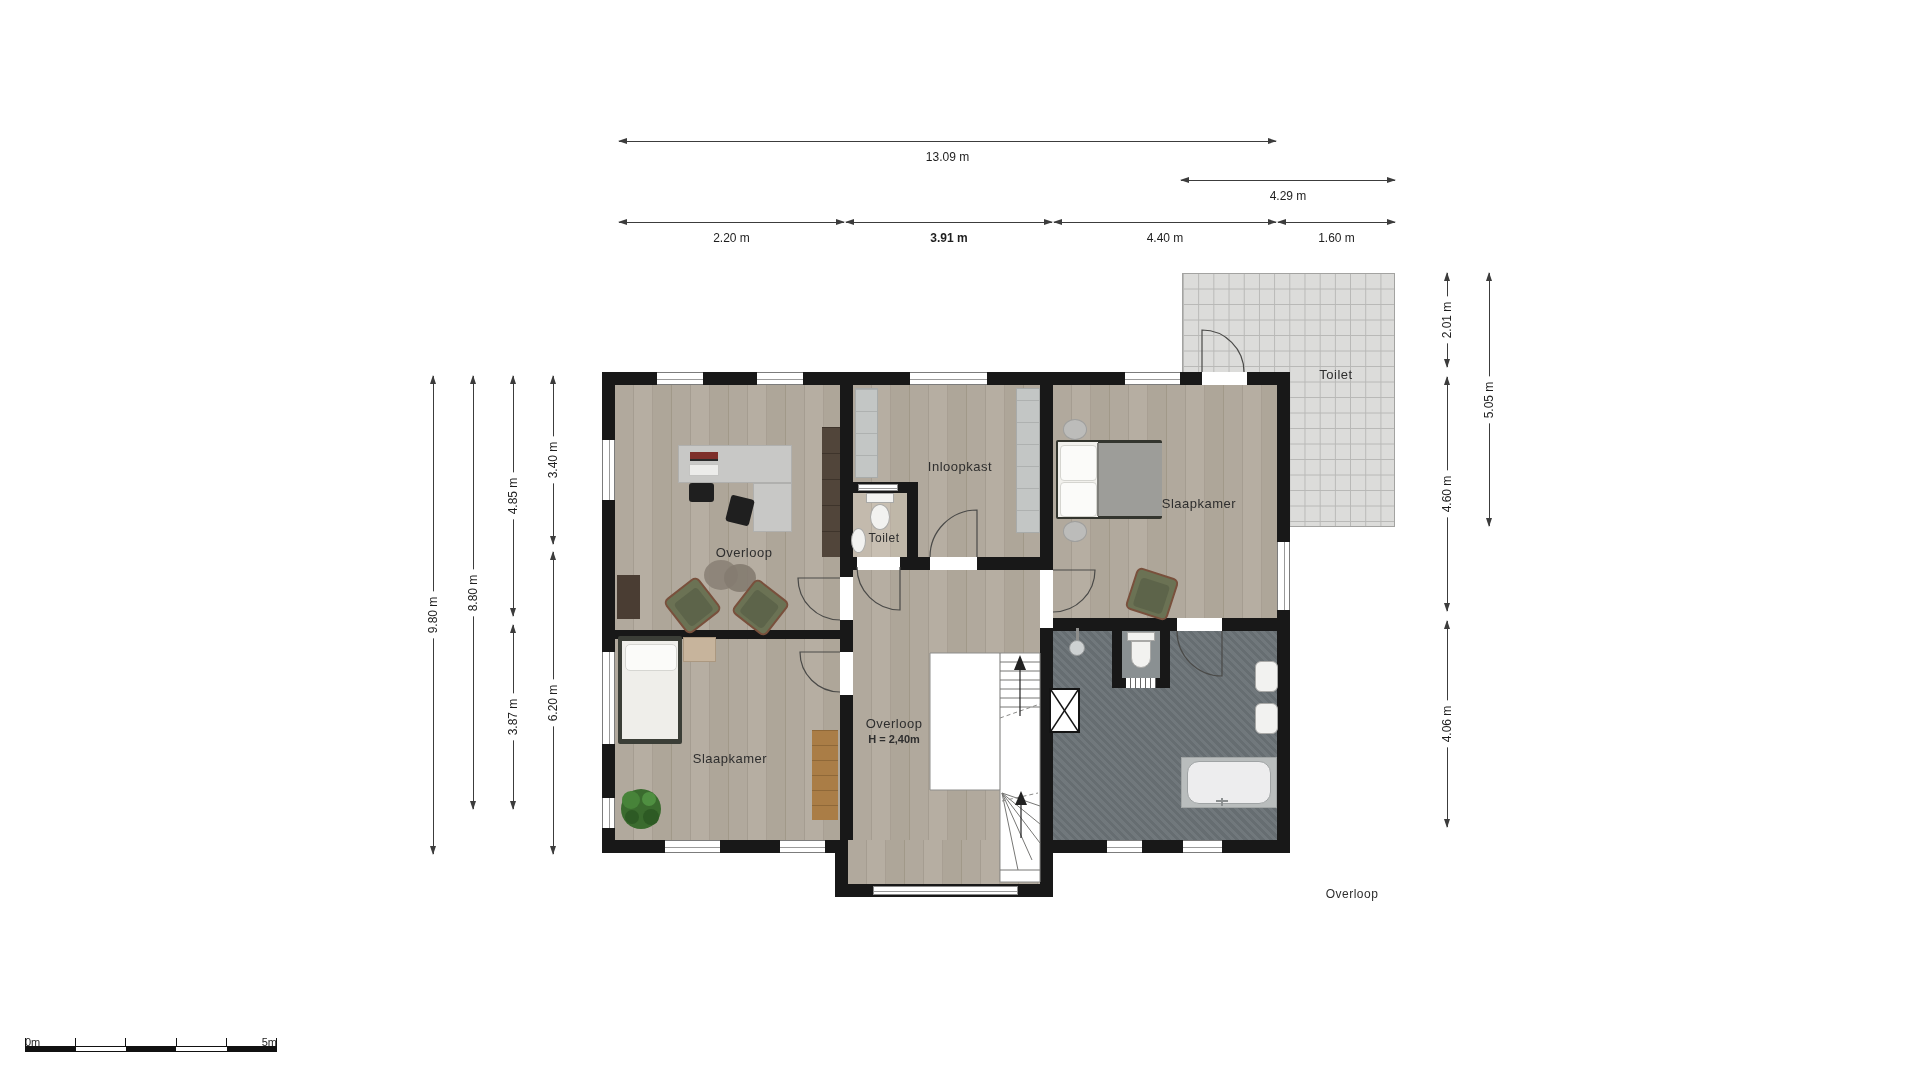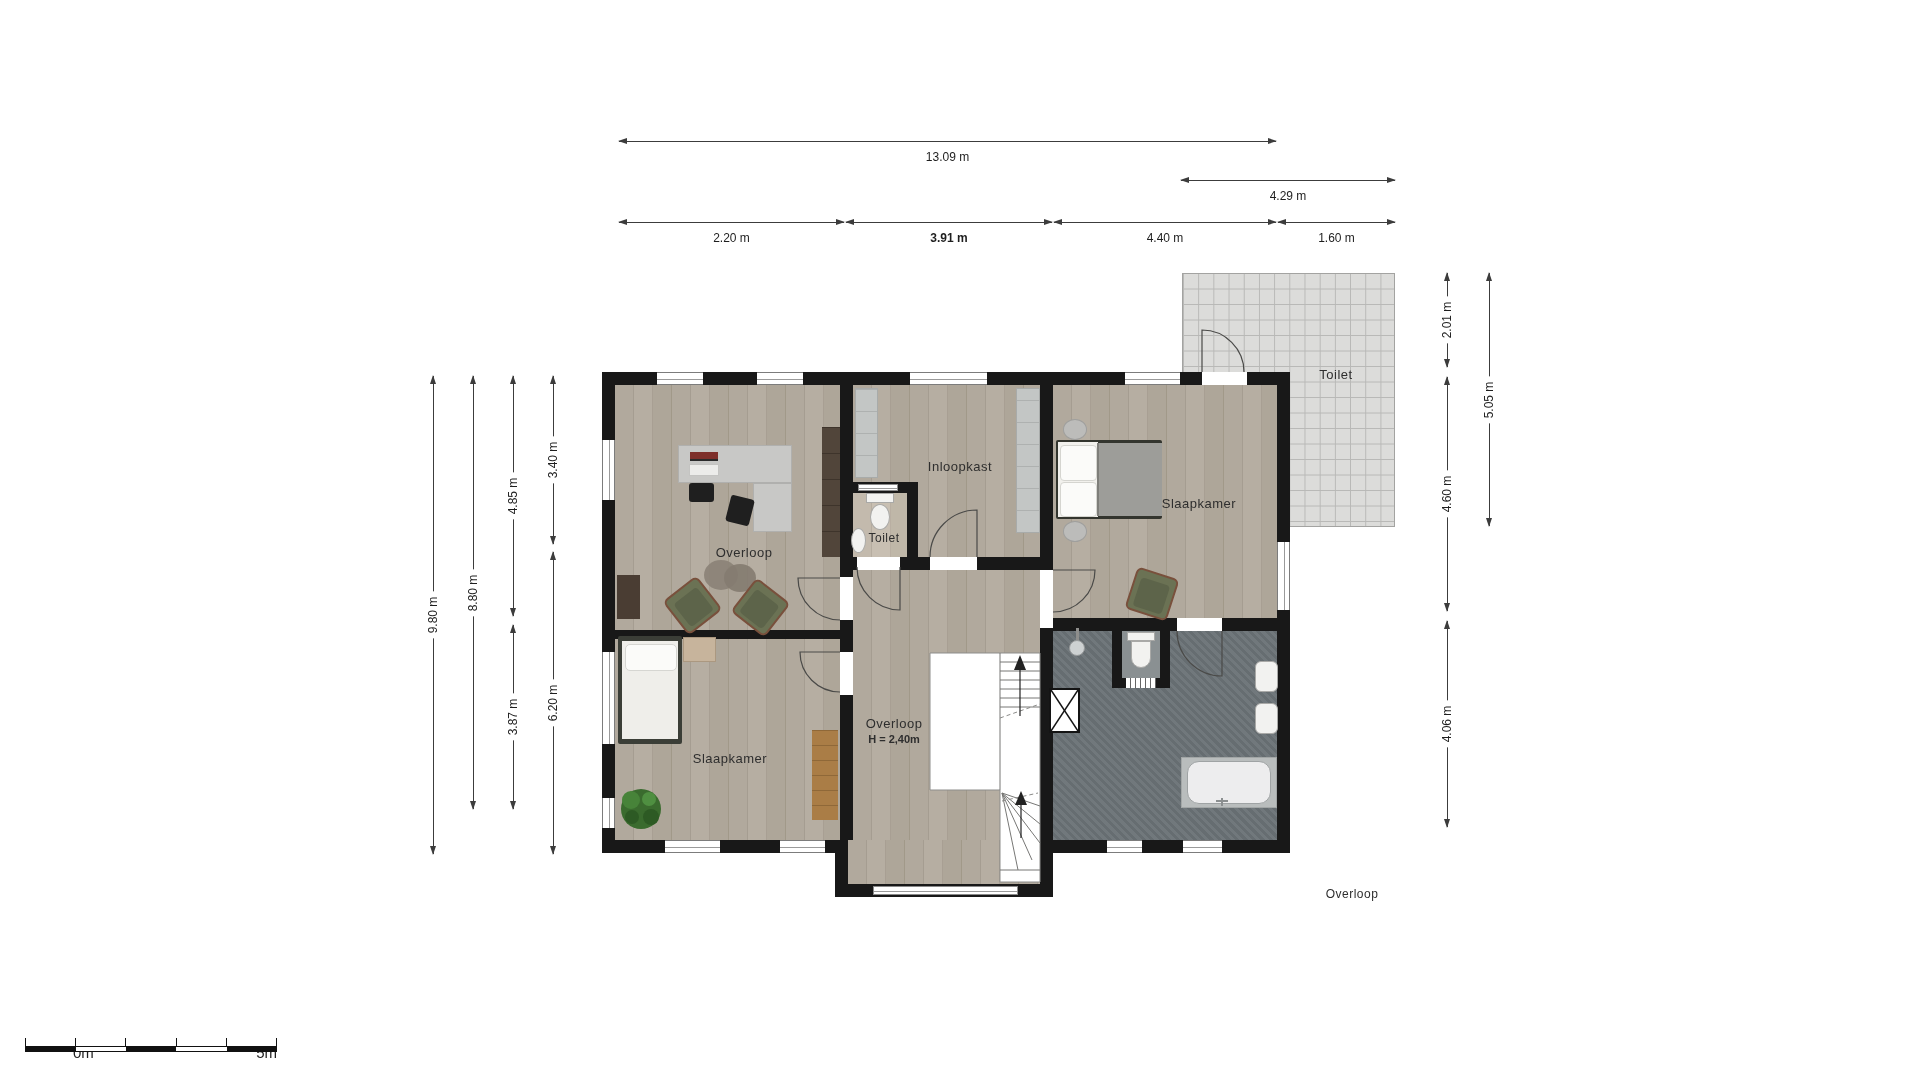--- a/index.html
+++ b/index.html
@@ -46,21 +46,21 @@
   .grey-furn{position:absolute;background:#c8c8c6;border:1px solid #b0b0ae;box-sizing:border-box;}
   .dark-chair{position:absolute;background:#1f1f1f;border-radius:3px;}
   .armchair{position:absolute;background:#6b7254;border:2px solid #79503c;border-radius:6px;box-sizing:border-box;}
   .armchair::after{content:'';position:absolute;left:5px;right:5px;top:7px;bottom:3px;background:#5d644a;border-radius:4px;}
   .wardrobe{position:absolute;background-color:#c3c6c5;border:1px solid #a8abaa;box-sizing:border-box;
       background-image:repeating-linear-gradient(0deg,transparent 0 21px,#aeb1b0 21px 22px);}
   .ellipse{border-radius:50%;}
   .white-fix{position:absolute;background:#f2f2f0;border:1px solid #a9a9a7;box-sizing:border-box;}
   
   #scalebar{position:absolute;left:25px;top:1028px;width:252px;height:28px;}
-  .sb-label{position:absolute;top:16px;font-size:15px;color:#1e1e1e;margin-left:48px;}
+  .sb-label{position:absolute;top:8px;font-size:11px;color:#1e1e1e;}
   .sb-bar{position:absolute;left:0;top:18px;width:252px;height:6px;border:1px solid #111;box-sizing:border-box;background:#fff;}
   .sb-seg{position:absolute;top:0;height:100%;background:#111;}
   .sb-tick{position:absolute;top:10px;width:1px;height:8px;background:#111;}
   svg{position:absolute;left:0;top:0;pointer-events:none;}
 </style>
 </head>
 <body>
 
 <div id="canvas">
 

